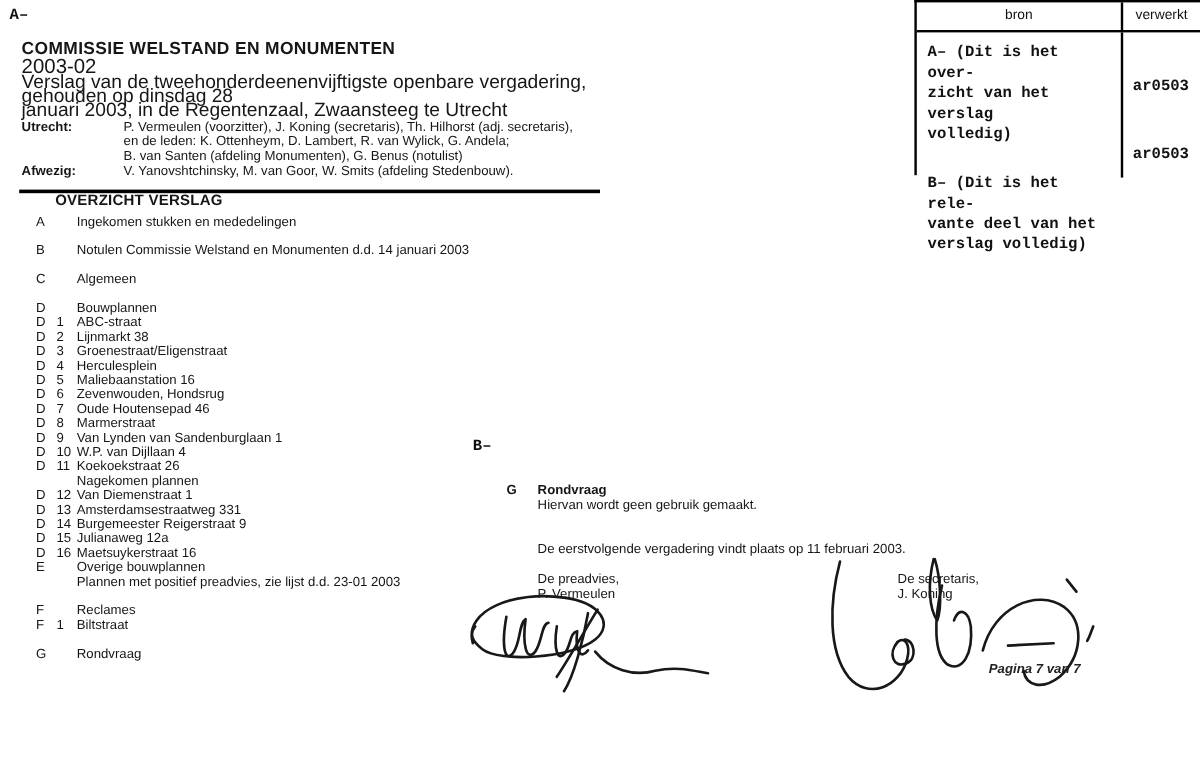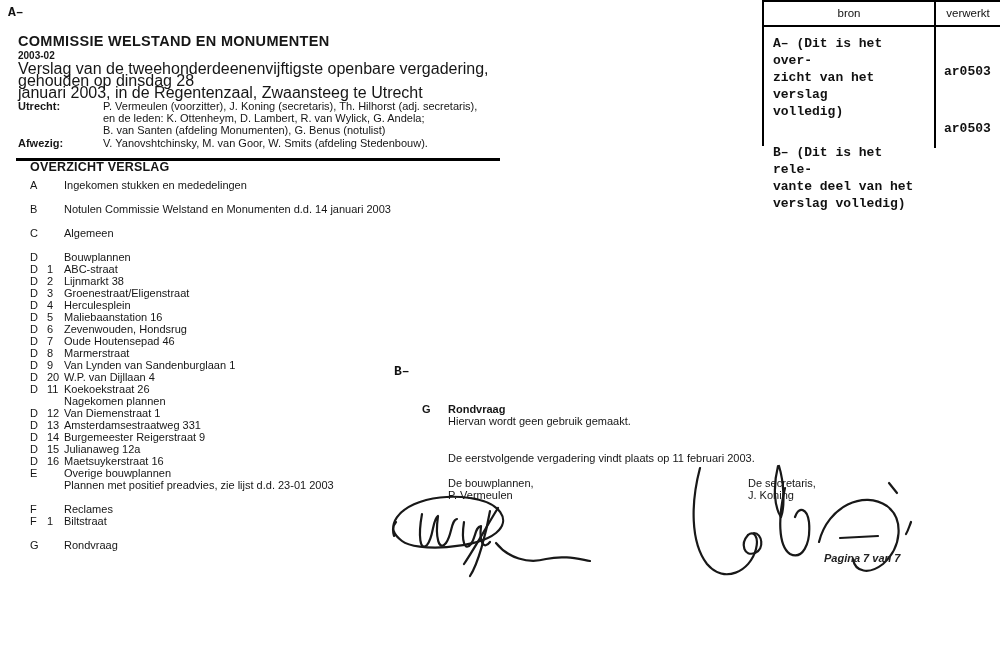--- a/index.html
+++ b/index.html
@@ -35,29 +35,29 @@
   .verwerkt-cell{position:relative;font-family:"Liberation Mono","DejaVu Sans Mono",monospace;font-size:13px;font-weight:bold;color:#111}
   .vw-a{position:absolute;left:8px;top:37px}
   .vw-b{position:absolute;left:8px;top:94px}
 
   
   #doc-header{
     left:16px;top:33px;width:484px;box-sizing:border-box;
     padding:0 0 9px 2px;border-bottom:3px solid #000;
   }
   #doc-title{font-size:14.5px;font-weight:bold;letter-spacing:.3px;line-height:16px;margin:0}
-  #doc-number{font-size:10px;font-weight:bold;line-height:13px}
+  #doc-number{font-size:17px;font-weight:normal;line-height:13px}
   #doc-intro{font-size:16px;line-height:12px;margin-top:1px}
   .hdr-row{display:flex;font-size:11px;line-height:12px;margin-top:1px}
   .hdr-label{width:85px;font-weight:bold;flex:none}
   .hdr-value{flex:1}
 
   
   #overzicht{left:28px;top:160px;width:430px;padding-left:2px}
-  #overzicht-heading{font-size:12.5px;font-weight:bold;letter-spacing:.2px;margin:0 0 5px 0}
+  #overzicht-heading{font-size:12.5px;font-weight:bold;letter-spacing:.2px;margin:0 0 5px 16px}
   .row{display:flex;height:12px;font-size:11px;line-height:12px}
   .row .c{width:17px;flex:none}
   .row .n{width:17px;flex:none}
   .row .l{flex:1}
   .u .l{}
   .mt11{}
   .mt12{margin-top:12px}
 
   
   #gsec{left:422px;top:403px;width:370px;font-size:11px;line-height:12px}
@@ -180,21 +180,21 @@
       <span class="n">8</span>
       <span class="l">Marmerstraat</span>
     </div>
   <div class="row">
       <span class="c">D</span>
       <span class="n">9</span>
       <span class="l">Van Lynden van Sandenburglaan 1</span>
     </div>
   <div class="row">
       <span class="c">D</span>
-      <span class="n">20</span>
+      <span class="n">10</span>
       <span class="l">W.P. van Dijllaan 4</span>
     </div>
   <div class="row">
       <span class="c">D</span>
       <span class="n">11</span>
       <span class="l">Koekoekstraat 26</span>
     </div>
   <div class="row u mt11">
       <span class="c"></span>
       <span class="n"></span>
@@ -255,21 +255,21 @@
 <div class="abs tw" id="corner-b">B–</div>
 
 <div class="abs" id="gsec">
   <div class="g-head">
     <span class="g-code">G</span>
     <span class="g-title">Rondvraag</span>
   </div>
   <div class="g-indent">Hiervan wordt geen gebruik gemaakt.</div>
   <div class="g-indent" id="g-next">De eerstvolgende vergadering vindt plaats op 11 februari 2003.</div>
   <div class="g-indent" id="voorzitter-block">
-    <div>De bouwplannen,</div>
+    <div>De preadvies,</div>
     <div>P. Vermeulen</div>
   </div>
 </div>
 
 <div class="abs" id="secretaris-block">
   <div>De secretaris,</div>
   <div>J. Koning</div>
 </div>
 
 <svg class="abs sig" style="left:378px;top:486px" width="218" height="96" viewBox="0 0 218 96" aria-hidden="true">

